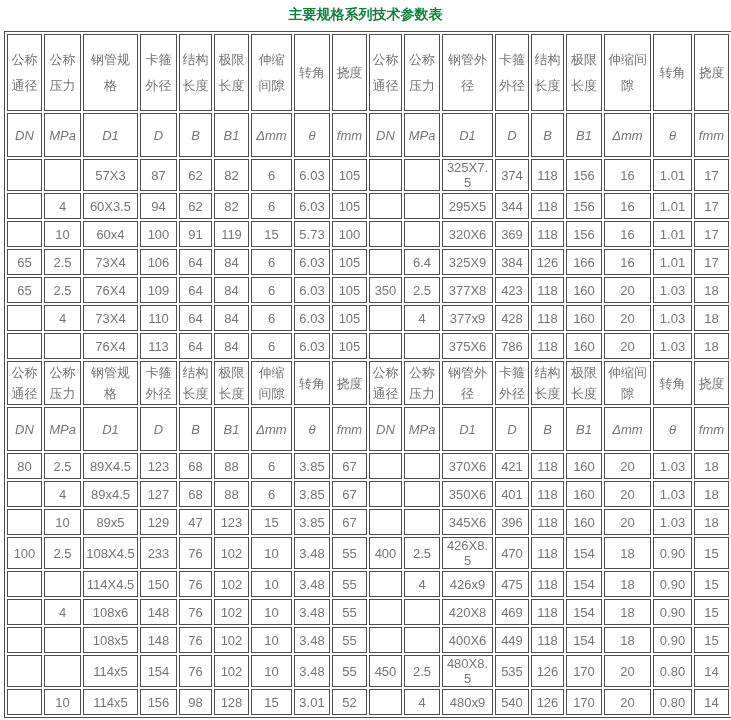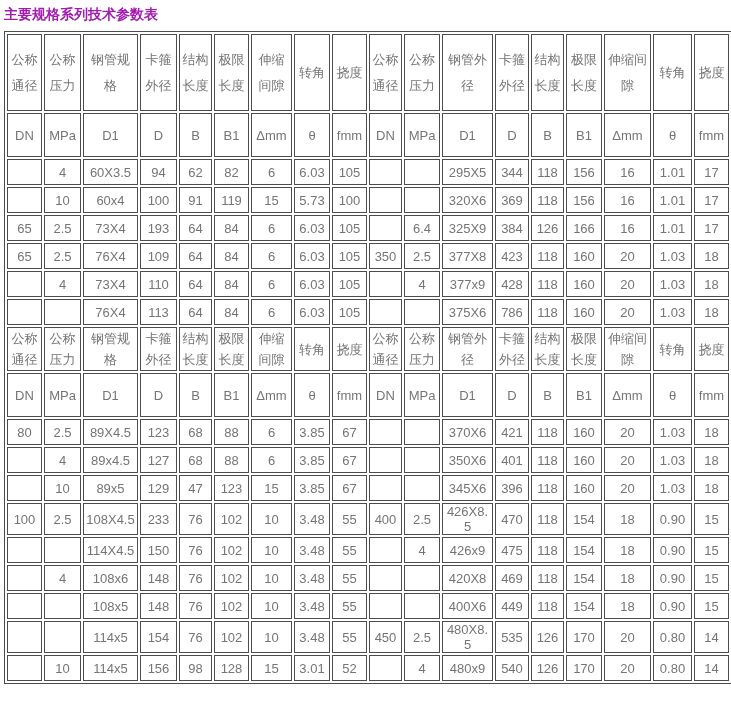--- a/index.html
+++ b/index.html
@@ -10,23 +10,24 @@
   body {
     width: 731px;
     height: 720px;
     overflow: hidden;
     font-family: "Liberation Sans", "DejaVu Sans", sans-serif;
   }
   .page {
     padding: 3px 4px 0 4px;
   }
   .title {
+    text-align: center;
     font-weight: bold;
     font-size: 14px;
-    color: #a21caf;
+    color: #15803d;
     margin: 3px 0 8px 0;
     line-height: 17px;
   }
   table.spec {
     border-collapse: separate;
     border-spacing: 2px;
     border: 1px solid #4d4d4d;
     table-layout: fixed;
     width: 723px;
     background: #ffffff;
@@ -37,21 +38,21 @@
     text-align: center;
     vertical-align: middle;
     font-size: 13px;
     color: #757575;
     padding: 0 1px;
     overflow: hidden;
     word-break: break-all;
     background: #ffffff;
   }
   tr.data td   { height: 26px; }
-  tr.units td  { height: 44px; }
+  tr.units td  { height: 44px; font-style: italic; }
   tr.header td { height: 43px; line-height: 21px; }
   tr.header.first td { height: 77px; line-height: 26px; }
 </style>
 </head>
 <body>
 
 <div class="page">
   <div class="title">主要规格系列技术参数表</div>
 
   <table class="spec">
@@ -111,20 +112,40 @@
           <td>D1</td>
           <td>D</td>
           <td>B</td>
           <td>B1</td>
           <td>Δmm</td>
           <td>θ</td>
           <td>fmm</td>
         </tr>
         <tr class="data">
           <td></td>
+          <td></td>
+          <td>57X3</td>
+          <td>87</td>
+          <td>62</td>
+          <td>82</td>
+          <td>6</td>
+          <td>6.03</td>
+          <td>105</td>
+          <td></td>
+          <td></td>
+          <td>325X7.5</td>
+          <td>374</td>
+          <td>118</td>
+          <td>156</td>
+          <td>16</td>
+          <td>1.01</td>
+          <td>17</td>
+        </tr>
+        <tr class="data">
+          <td></td>
           <td>4</td>
           <td>60X3.5</td>
           <td>94</td>
           <td>62</td>
           <td>82</td>
           <td>6</td>
           <td>6.03</td>
           <td>105</td>
           <td></td>
           <td></td>
@@ -153,21 +174,21 @@
           <td>118</td>
           <td>156</td>
           <td>16</td>
           <td>1.01</td>
           <td>17</td>
         </tr>
         <tr class="data">
           <td>65</td>
           <td>2.5</td>
           <td>73X4</td>
-          <td>193</td>
+          <td>106</td>
           <td>64</td>
           <td>84</td>
           <td>6</td>
           <td>6.03</td>
           <td>105</td>
           <td></td>
           <td>6.4</td>
           <td>325X9</td>
           <td>384</td>
           <td>126</td>

